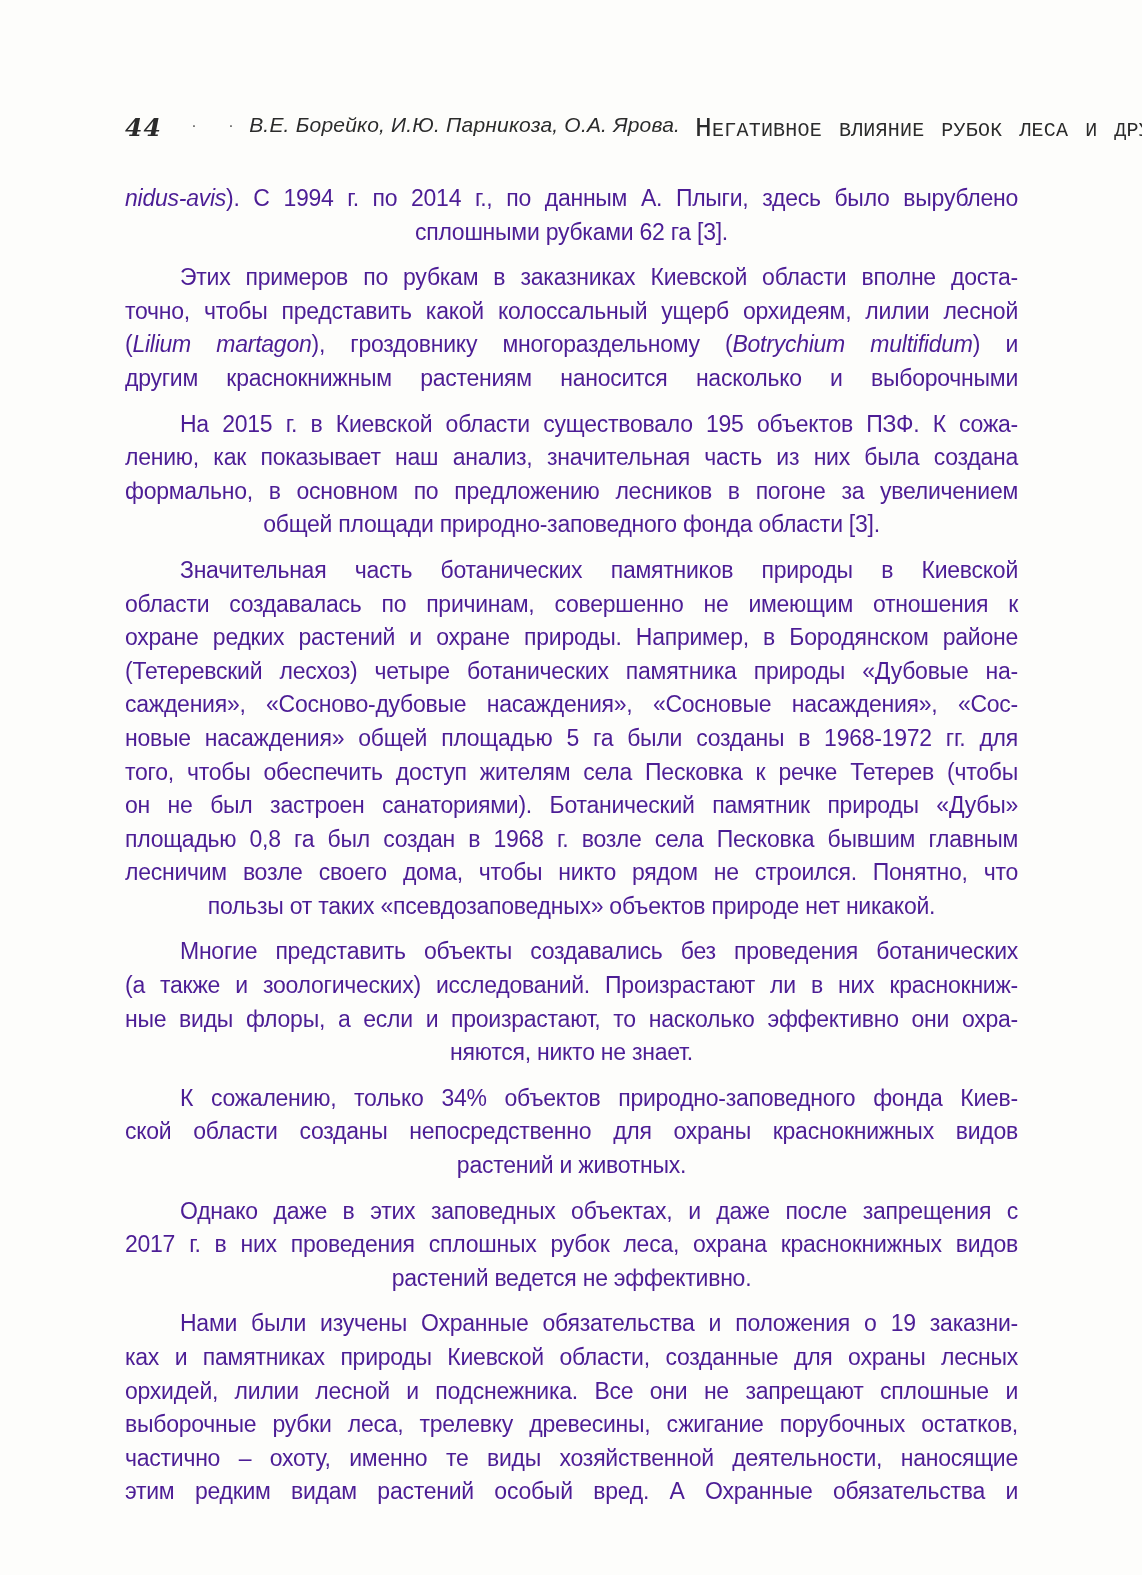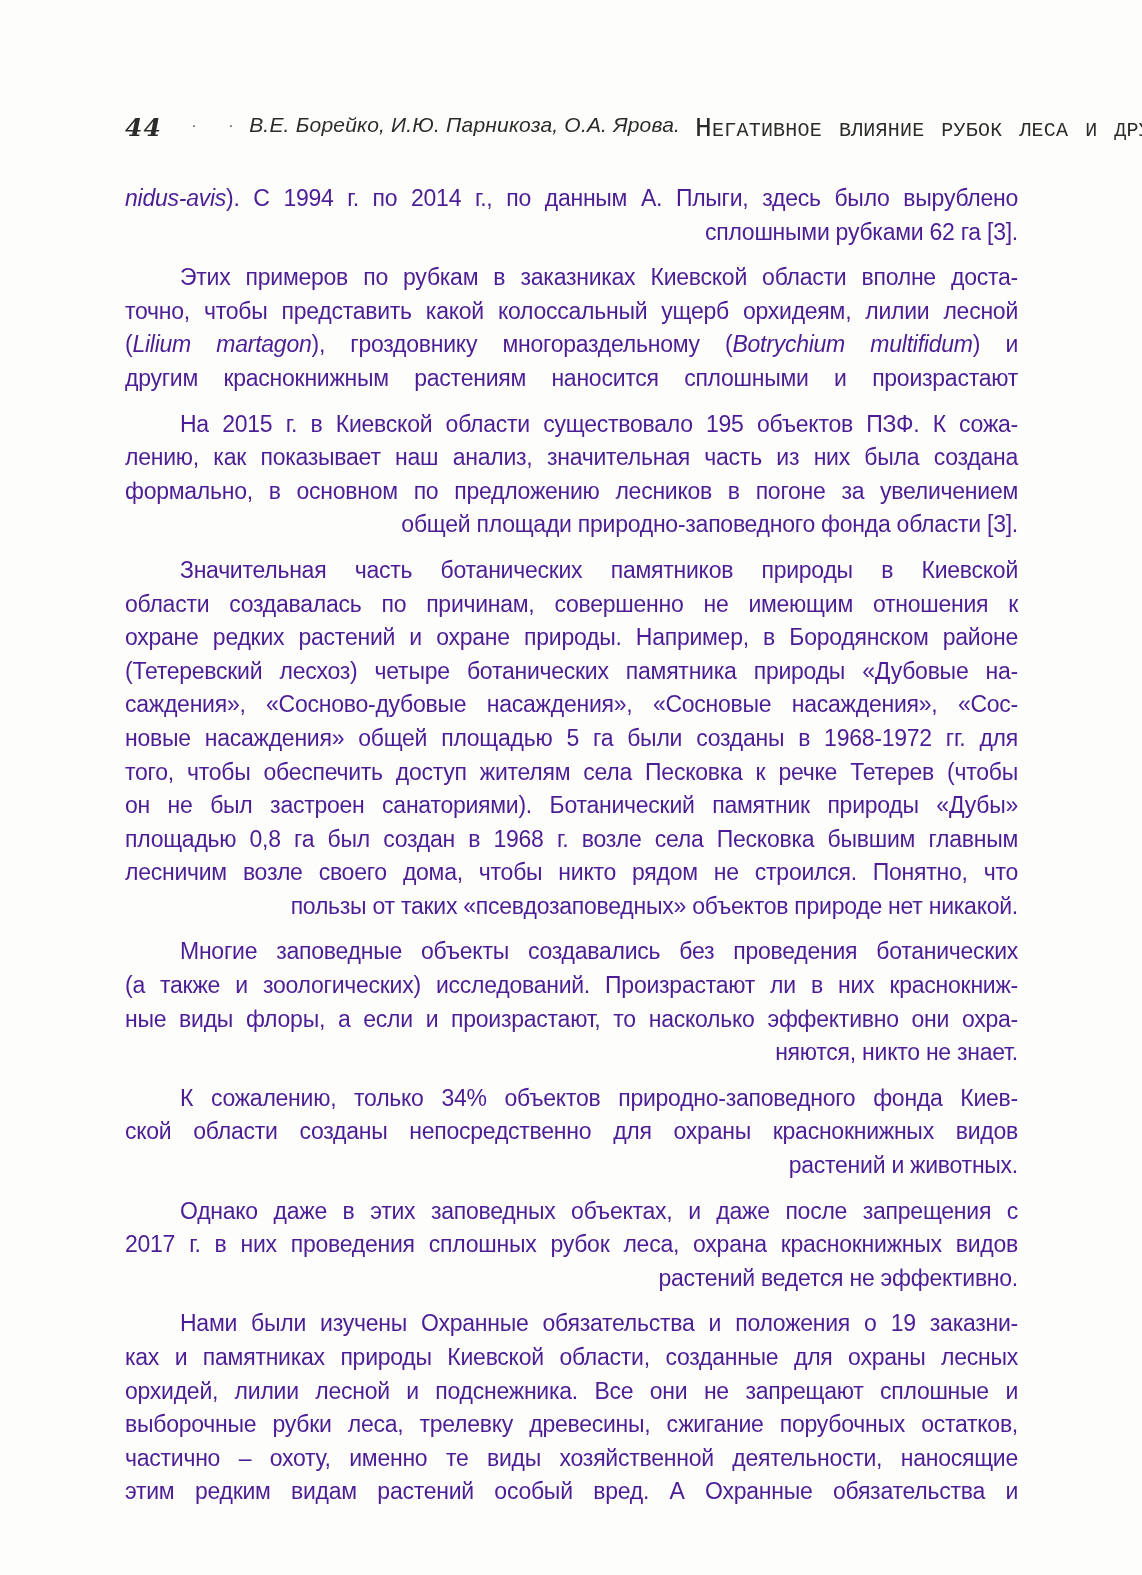--- a/index.html
+++ b/index.html
@@ -62,21 +62,21 @@
     top: 182px;
     width: 893px;
     font-size: 23px;
     letter-spacing: -0.25px;
     color: #4c1d95;
   }
   .line {
     line-height: 33.6px;
     height: 33.6px;
     white-space: nowrap;
-    text-align: right;
+    text-align: center;
   }
   .line.j {
     white-space: normal;
     text-align: justify;
     text-align-last: justify;
   }
   .line.first { padding-left: 55px; margin-top: 12px; }
   .it { font-style: italic; }
 </style>
 </head>
@@ -93,21 +93,21 @@
 
   <div class="body-text">
       <div>
         <div class="line j"><span class="it">nidus-avis</span><span>). С 1994 г. по 2014 г., по данным А. Плыги, здесь было вырублено</span></div>
         <div class="line"><span>сплошными рубками 62 га [3].</span></div>
       </div>
       <div>
         <div class="line j first"><span>Этих примеров по рубкам в заказниках Киевской области вполне доста-</span></div>
         <div class="line j"><span>точно, чтобы представить какой колоссальный ущерб орхидеям, лилии лесной</span></div>
         <div class="line j"><span>(</span><span class="it">Lilium martagon</span><span>), гроздовнику многораздельному (</span><span class="it">Botrychium multifidum</span><span>) и</span></div>
-        <div class="line j"><span>другим краснокнижным растениям наносится сплошными и произрастают</span></div>
+        <div class="line j"><span>другим краснокнижным растениям наносится насколько и выборочными</span></div>
       </div>
       <div>
         <div class="line j first"><span>На 2015 г. в Киевской области существовало 195 объектов ПЗФ. К сожа-</span></div>
         <div class="line j"><span>лению, как показывает наш анализ, значительная часть из них была создана</span></div>
         <div class="line j"><span>формально, в основном по предложению лесников в погоне за увеличением</span></div>
         <div class="line"><span>общей площади природно-заповедного фонда области [3].</span></div>
       </div>
       <div>
         <div class="line j first"><span>Значительная часть ботанических памятников природы в Киевской</span></div>
         <div class="line j"><span>области создавалась по причинам, совершенно не имеющим отношения к</span></div>
@@ -115,21 +115,21 @@
         <div class="line j"><span>(Тетеревский лесхоз) четыре ботанических памятника природы «Дубовые на-</span></div>
         <div class="line j"><span>саждения», «Сосново-дубовые насаждения», «Сосновые насаждения», «Сос-</span></div>
         <div class="line j"><span>новые насаждения» общей площадью 5 га были созданы в 1968-1972 гг. для</span></div>
         <div class="line j"><span>того, чтобы обеспечить доступ жителям села Песковка к речке Тетерев (чтобы</span></div>
         <div class="line j"><span>он не был застроен санаториями). Ботанический памятник природы «Дубы»</span></div>
         <div class="line j"><span>площадью 0,8 га был создан в 1968 г. возле села Песковка бывшим главным</span></div>
         <div class="line j"><span>лесничим возле своего дома, чтобы никто рядом не строился. Понятно, что</span></div>
         <div class="line"><span>пользы от таких «псевдозаповедных» объектов природе нет никакой.</span></div>
       </div>
       <div>
-        <div class="line j first"><span>Многие заповедные объекты создавались без проведения ботанических</span></div>
+        <div class="line j first"><span>Многие представить объекты создавались без проведения ботанических</span></div>
         <div class="line j"><span>(а также и зоологических) исследований. Произрастают ли в них краснокниж-</span></div>
         <div class="line j"><span>ные виды флоры, а если и произрастают, то насколько эффективно они охра-</span></div>
         <div class="line"><span>няются, никто не знает.</span></div>
       </div>
       <div>
         <div class="line j first"><span>К сожалению, только 34% объектов природно-заповедного фонда Киев-</span></div>
         <div class="line j"><span>ской области созданы непосредственно для охраны краснокнижных видов</span></div>
         <div class="line"><span>растений и животных.</span></div>
       </div>
       <div>

